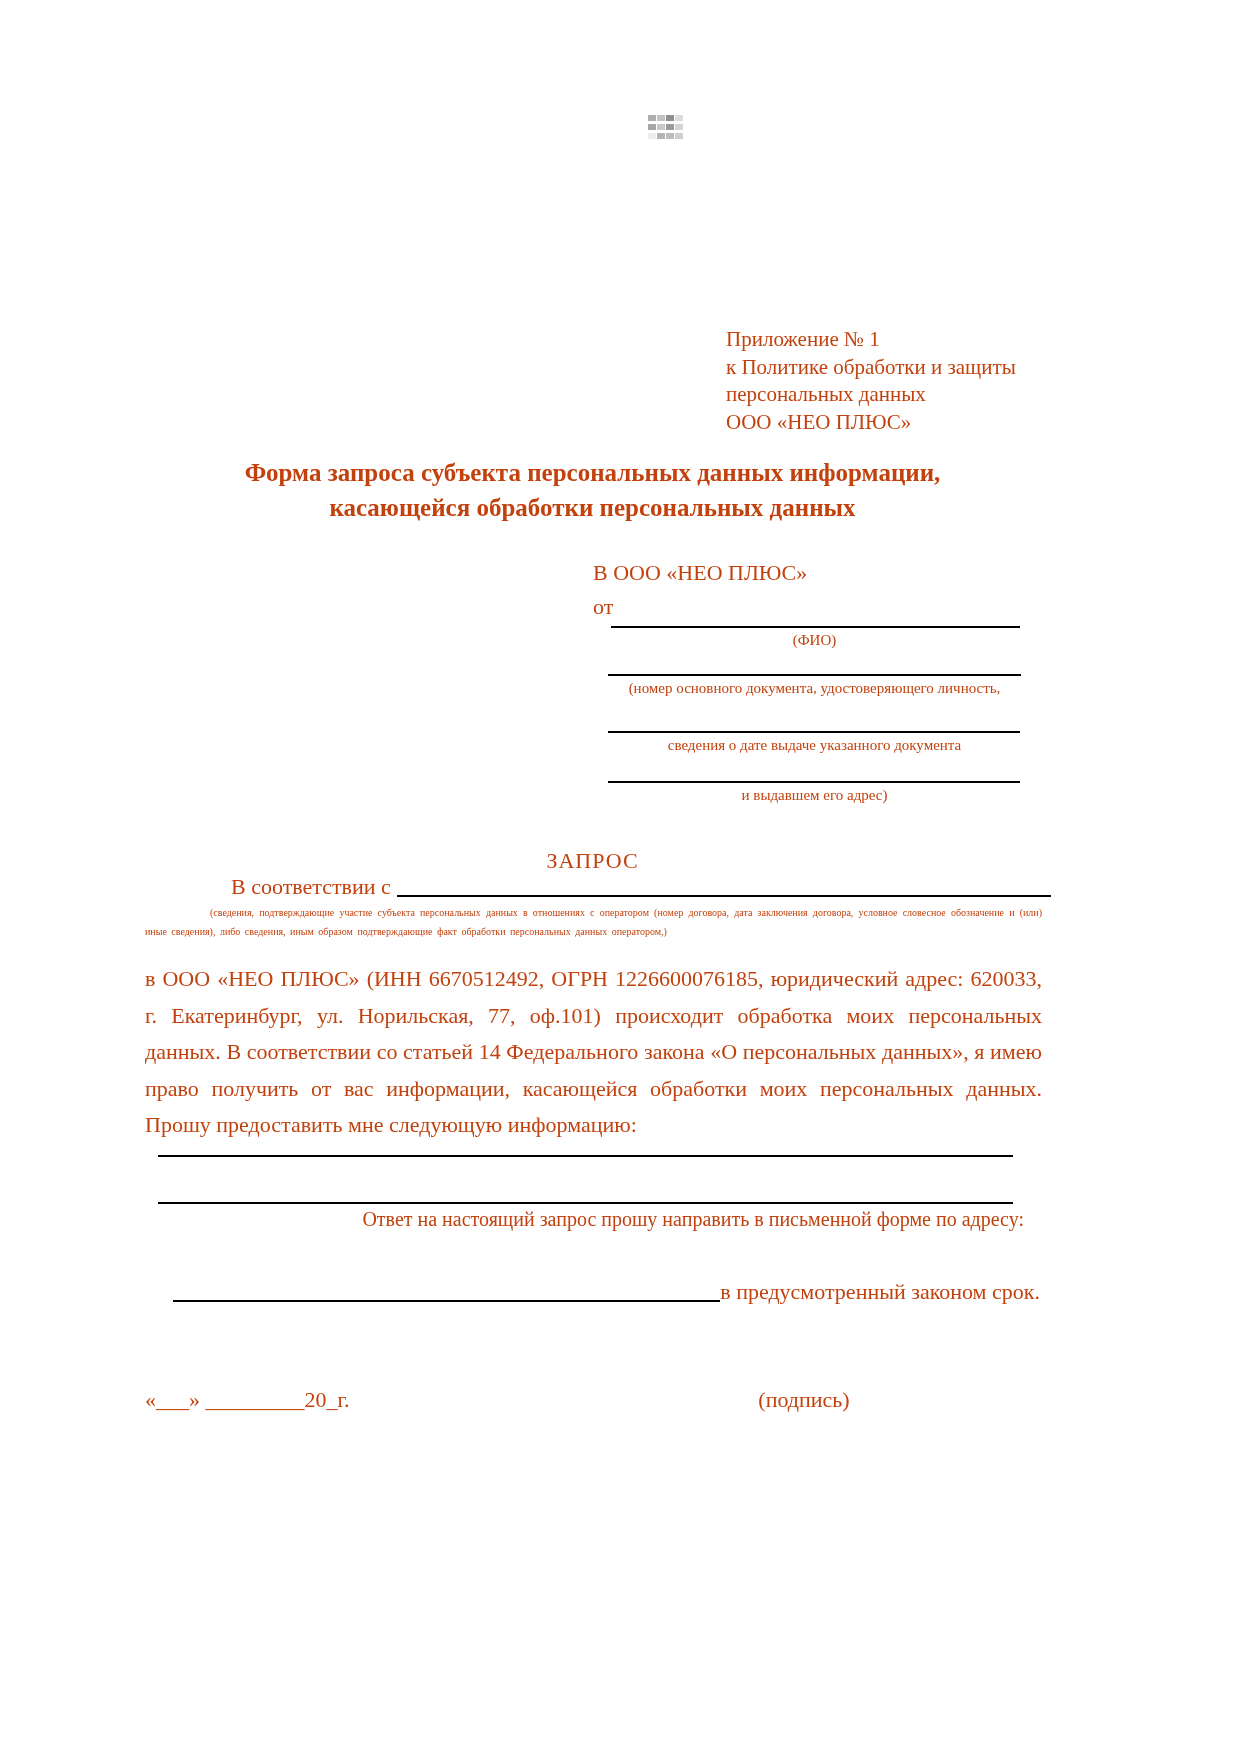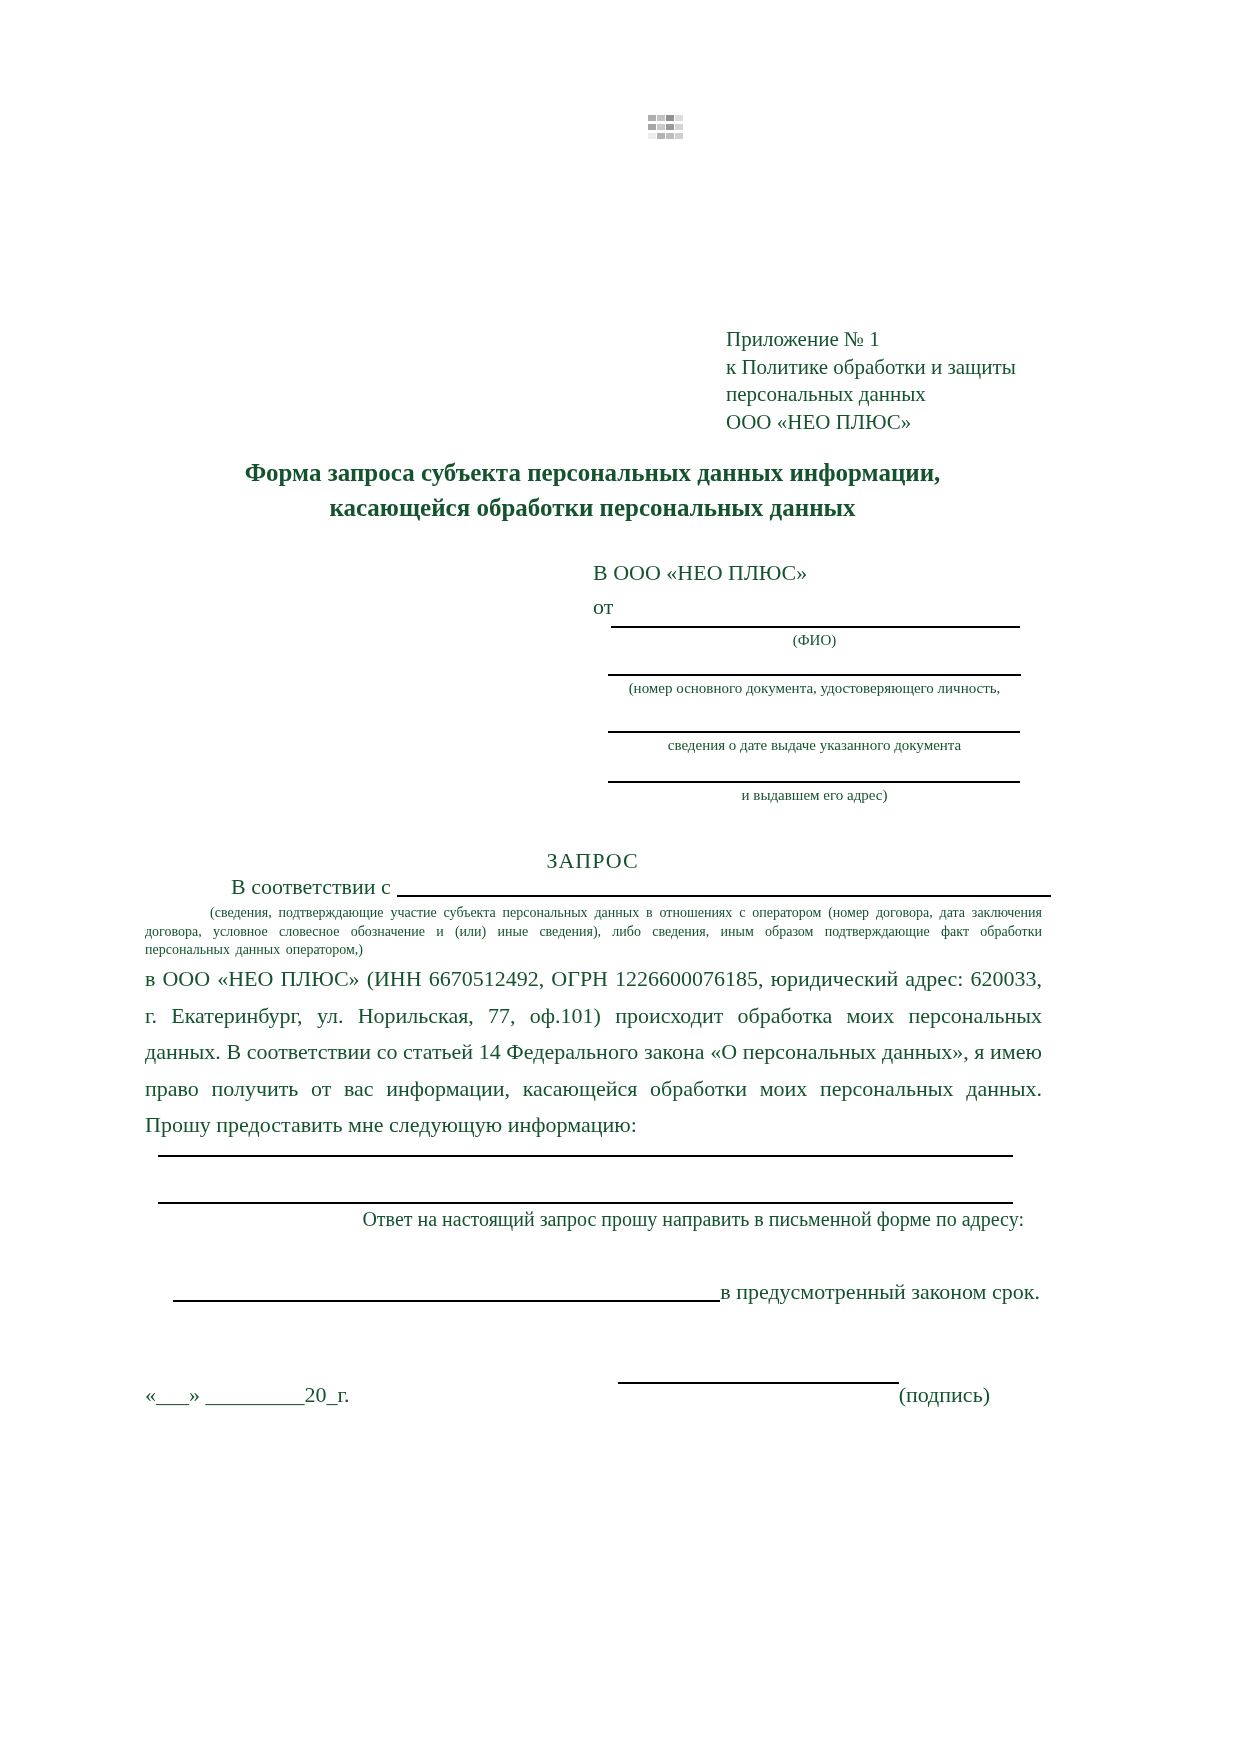--- a/index.html
+++ b/index.html
@@ -1,21 +1,21 @@
 <!DOCTYPE html>
 <html><head>
 <meta charset="utf-8">
 <style>
   html,body{margin:0;padding:0;background:#ffffff;}
   .page{
     position:relative;
     width:1242px;
     height:1755px;
     background:#ffffff;
-    color:#14532d;
+    color:#c2410c;
     font-family:"Liberation Serif","DejaVu Serif",serif;
     overflow:hidden;
   }
   .logo{position:absolute;left:648px;top:114px;}
   .appendix{position:absolute;left:726px;top:326px;font-size:21px;line-height:27.5px;white-space:nowrap;}
   .title{position:absolute;left:145px;top:455px;width:895px;text-align:center;font-weight:bold;font-size:25px;line-height:35px;}
   .addr-to{position:absolute;left:593px;top:560px;font-size:22px;}
   .addr-from{position:absolute;left:593px;top:594px;font-size:22px;}
   .blank{position:absolute;height:0;border-bottom:2px solid #000;}
   .f-line1{left:611px;top:626px;width:409px;}
@@ -23,30 +23,30 @@
   .f-line3{left:608px;top:731px;width:412px;}
   .f-line4{left:608px;top:781px;width:412px;}
   .f-cap{position:absolute;left:608px;width:413px;text-align:center;font-size:15px;white-space:nowrap;}
   .f-cap1{top:632px;}
   .f-cap2{top:680px;}
   .f-cap3{top:737px;}
   .f-cap4{top:787px;}
   .zapros{position:absolute;left:145px;top:848px;width:895px;text-align:center;font-size:22px;letter-spacing:1px;}
   .accordance{position:absolute;left:231px;top:874px;width:820px;display:flex;align-items:flex-end;font-size:22px;}
   .fill{flex:1;border-bottom:2px solid #000;margin:0 0 3px 6px;}
-  .footnote{position:absolute;left:145px;top:904px;width:897px;font-size:14px;line-height:18.5px;text-align:justify;text-indent:65px;word-spacing:2px;}
+  .footnote{position:absolute;left:145px;top:904px;width:897px;font-size:10px;line-height:18.5px;text-align:justify;text-indent:65px;word-spacing:2px;}
   .body-par{position:absolute;left:145px;top:961px;width:897px;font-size:22px;line-height:36.5px;text-align:justify;}
   .blankA{left:158px;top:1155px;width:855px;}
   .blankB{left:158px;top:1202px;width:855px;}
   .reply-intro{position:absolute;left:129px;top:1208px;width:895px;text-align:right;font-size:20px;}
   .reply-row{position:absolute;left:173px;top:1279px;width:867px;display:flex;align-items:flex-end;font-size:22px;}
   .reply-row .suffix{white-space:nowrap;}
   .reply-row .fill{margin-left:0;}
   .bottom-row{position:absolute;left:145px;top:1382px;width:845px;display:flex;justify-content:space-between;align-items:flex-end;font-size:22px;}
-  .sig-group{display:flex;align-items:flex-start;width:372px;}
+  .sig-group{display:flex;align-items:center;width:372px;flex-direction:column;}
   .sig-group .fill{margin-left:0;}
   .sig-group .cap{white-space:nowrap;}
 </style>
 </head>
 <body>
 
 <div class="page">
 
   <svg class="logo" width="36" height="26" aria-hidden="true">
     <rect x="0" y="1" width="8" height="6" fill="#aeaeae"></rect>

